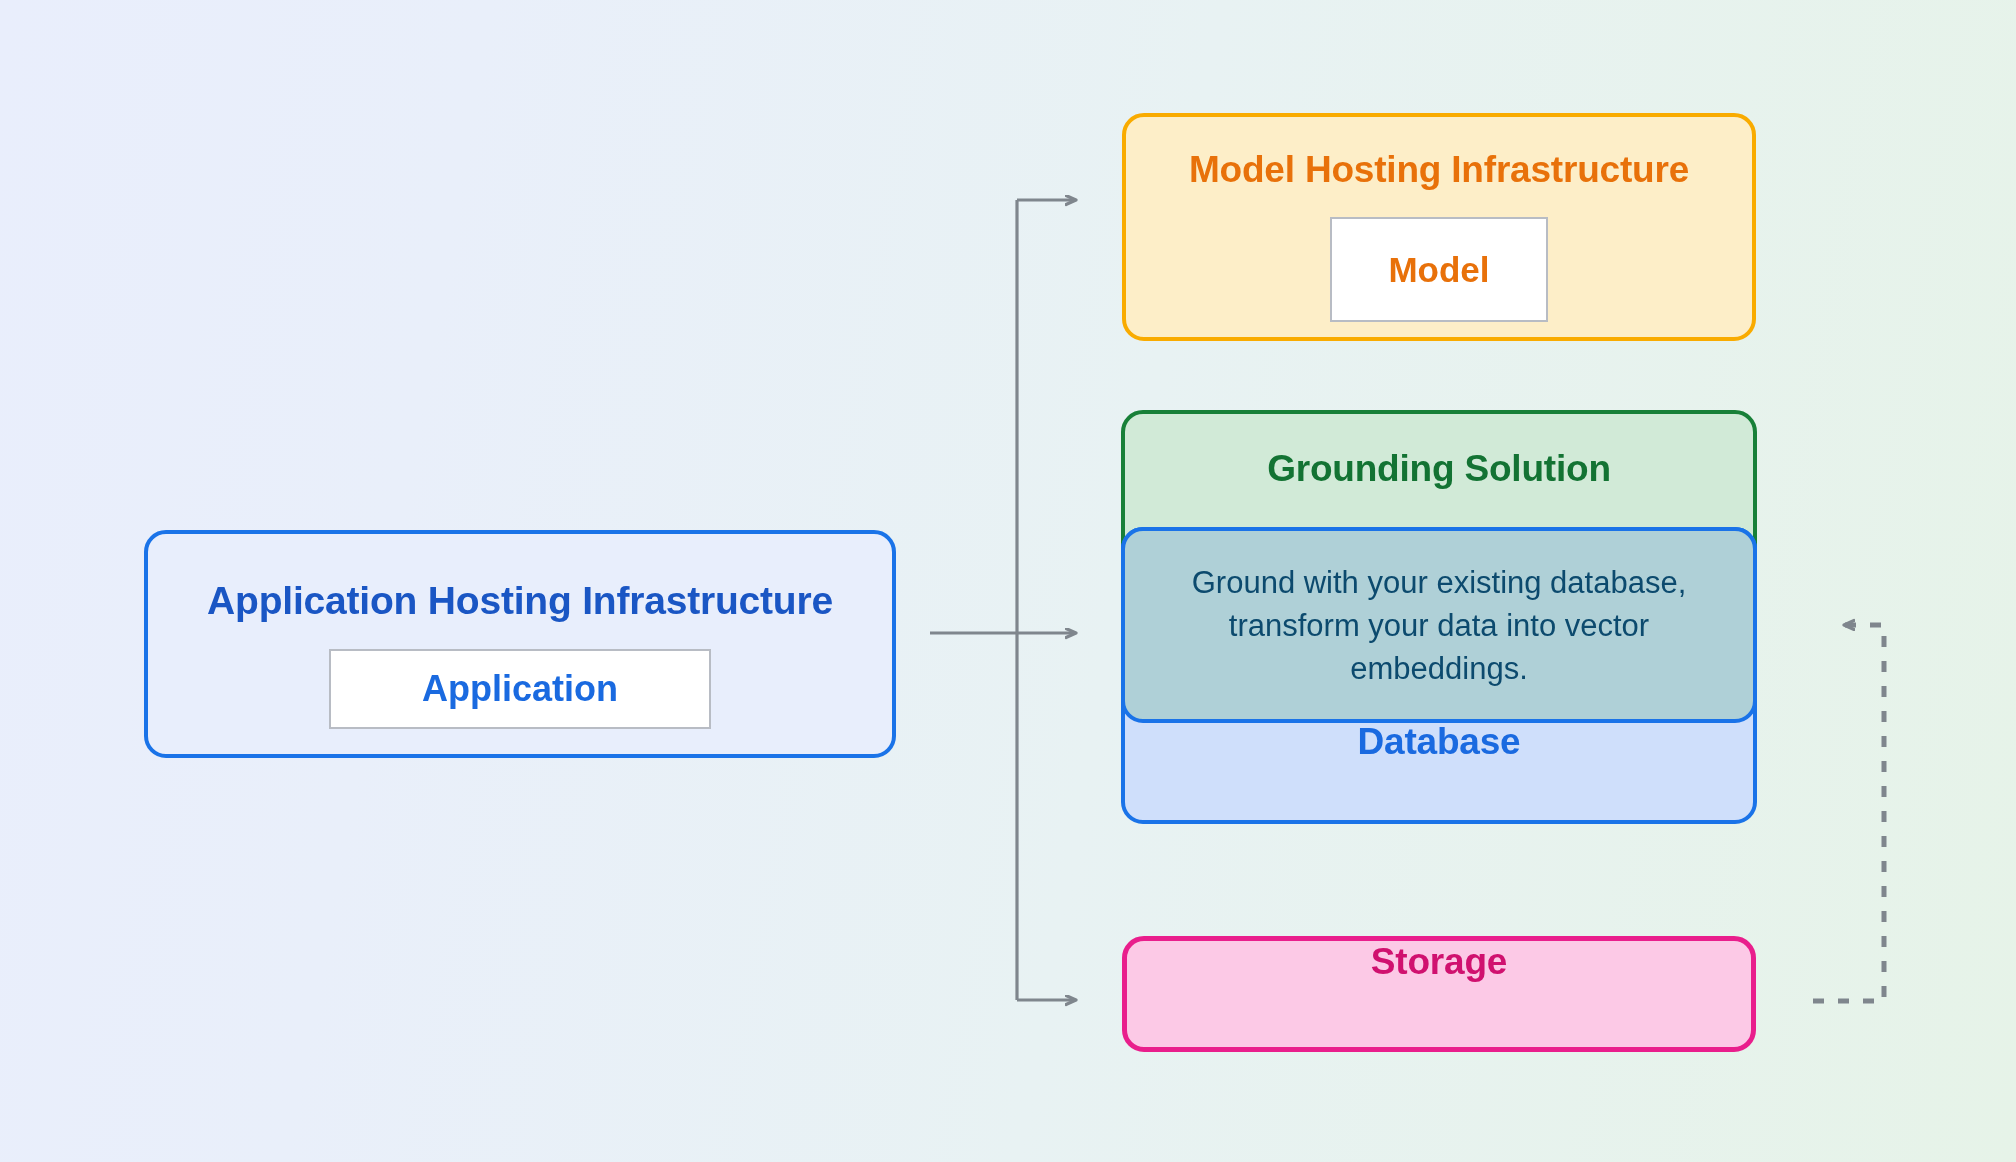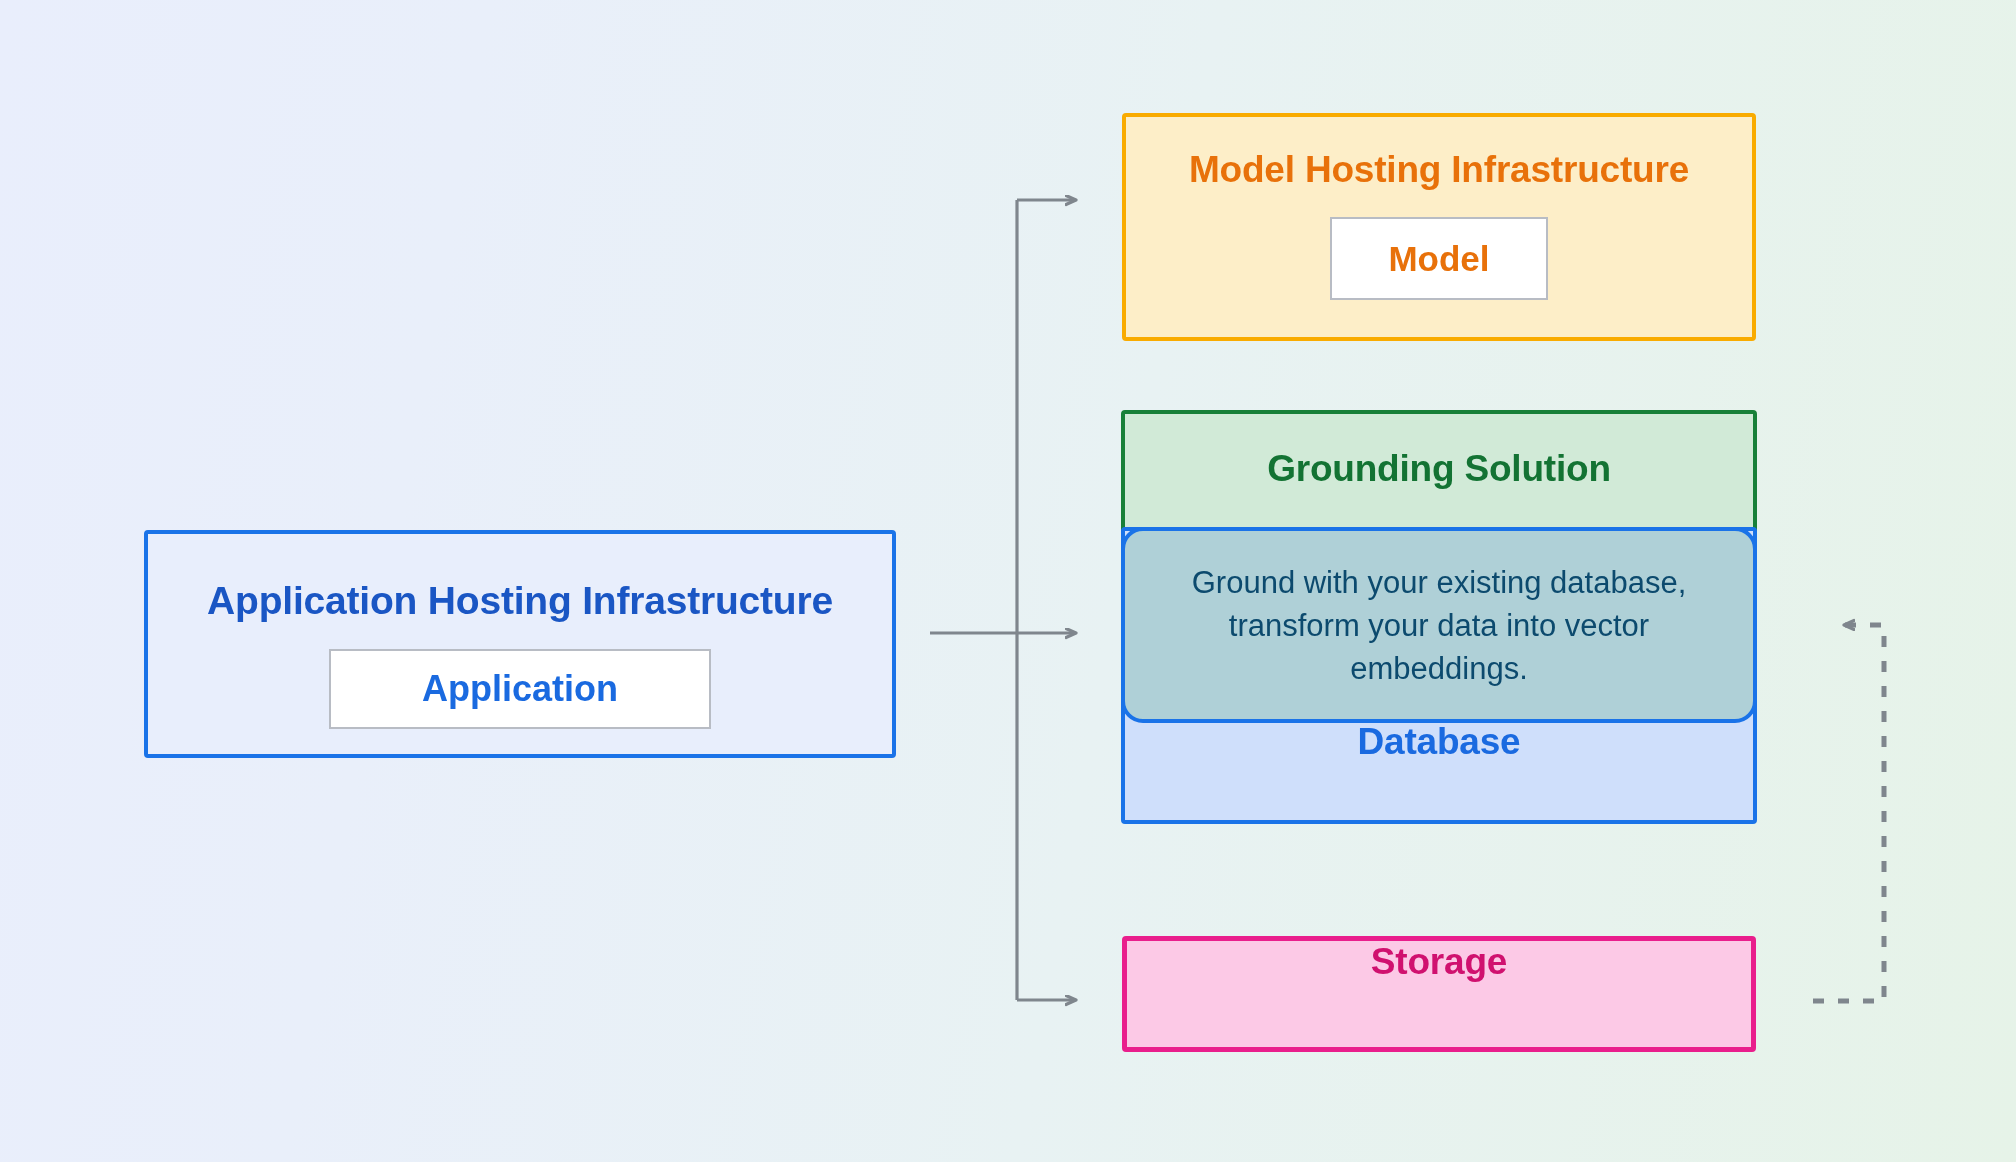--- a/index.html
+++ b/index.html
@@ -14,21 +14,21 @@
     overflow: hidden;
     background: linear-gradient(100deg, #e9eefc 0%, #e9effa 22%, #e8f2f3 55%, #e6f3e8 100%);
     font-family: "Liberation Sans", sans-serif;
     -webkit-font-smoothing: antialiased;
   }
 
   
   .node {
     position: absolute;
     box-sizing: border-box;
-    border-radius: 4px;
+    border-radius: 22px;
     display: flex;
     flex-direction: column;
     align-items: center;
   }
   .node-title {
     font-weight: bold;
     letter-spacing: -0.2px;
     text-align: center;
     white-space: nowrap;
   }
@@ -69,21 +69,21 @@
     border: 4px solid #f9ab00;
     background: #fdeec8;
   }
   #model-host .node-title {
     margin-top: 32px;
     font-size: 37px;
     color: #e8710a;
   }
   #model-chip {
     margin-top: 26px;
-    width: 218px; height: 83px;
+    width: 218px; height: 105px;
     font-size: 35px;
     color: #e8710a;
   }
 
   
   #grounding {
     left: 1121px; top: 410px;
     width: 636px; height: 313px;
     border: 4px solid #188038;
     background: #d1ead7;

